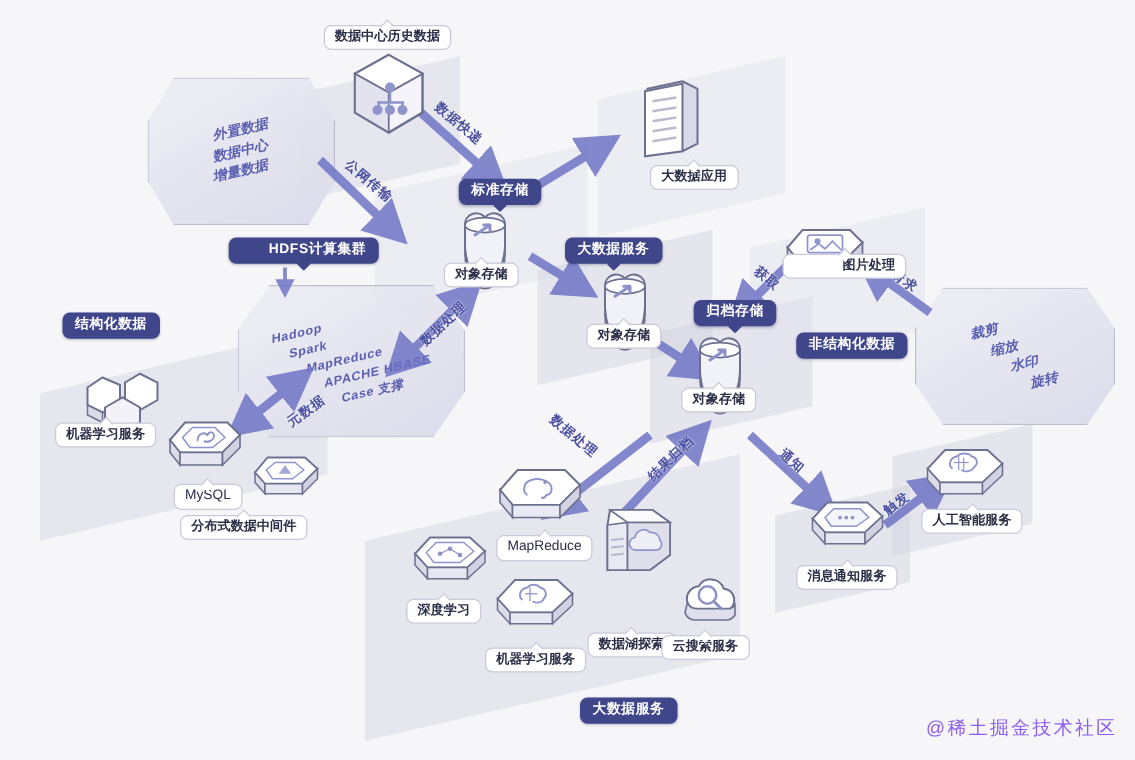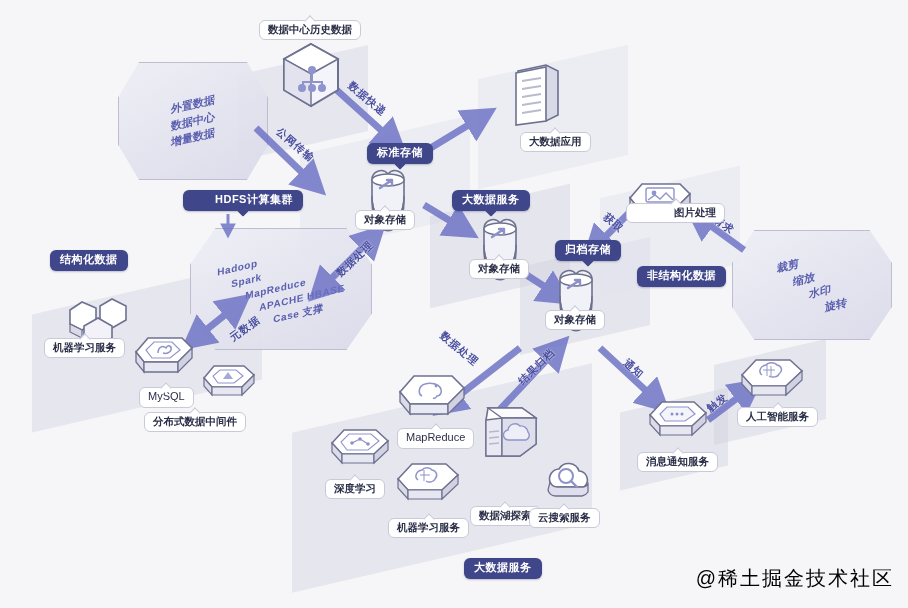--- a/index.html
+++ b/index.html
@@ -92,21 +92,21 @@
 
   
   .node{position:absolute;z-index:20;}
   .node svg{display:block;overflow:visible;}
 
   
   #arrows{position:absolute;inset:0;z-index:18;pointer-events:none;}
 
   .wm{
     position:absolute;right:14px;bottom:16px;
-    color:#000000;font-size:20px;letter-spacing:2px;
+    color:#8b5cf6;font-size:15px;letter-spacing:2px;
     z-index:60;
   }
 </style>
 </head>
 <body>
 
 <div id="stage">
 
   <div class="plate skew" style="left:238px;top:60px;width:130px;height:86px;"></div>
   <div class="plate lite skew" style="left:300px;top:135px;width:170px;height:100px;"></div>

